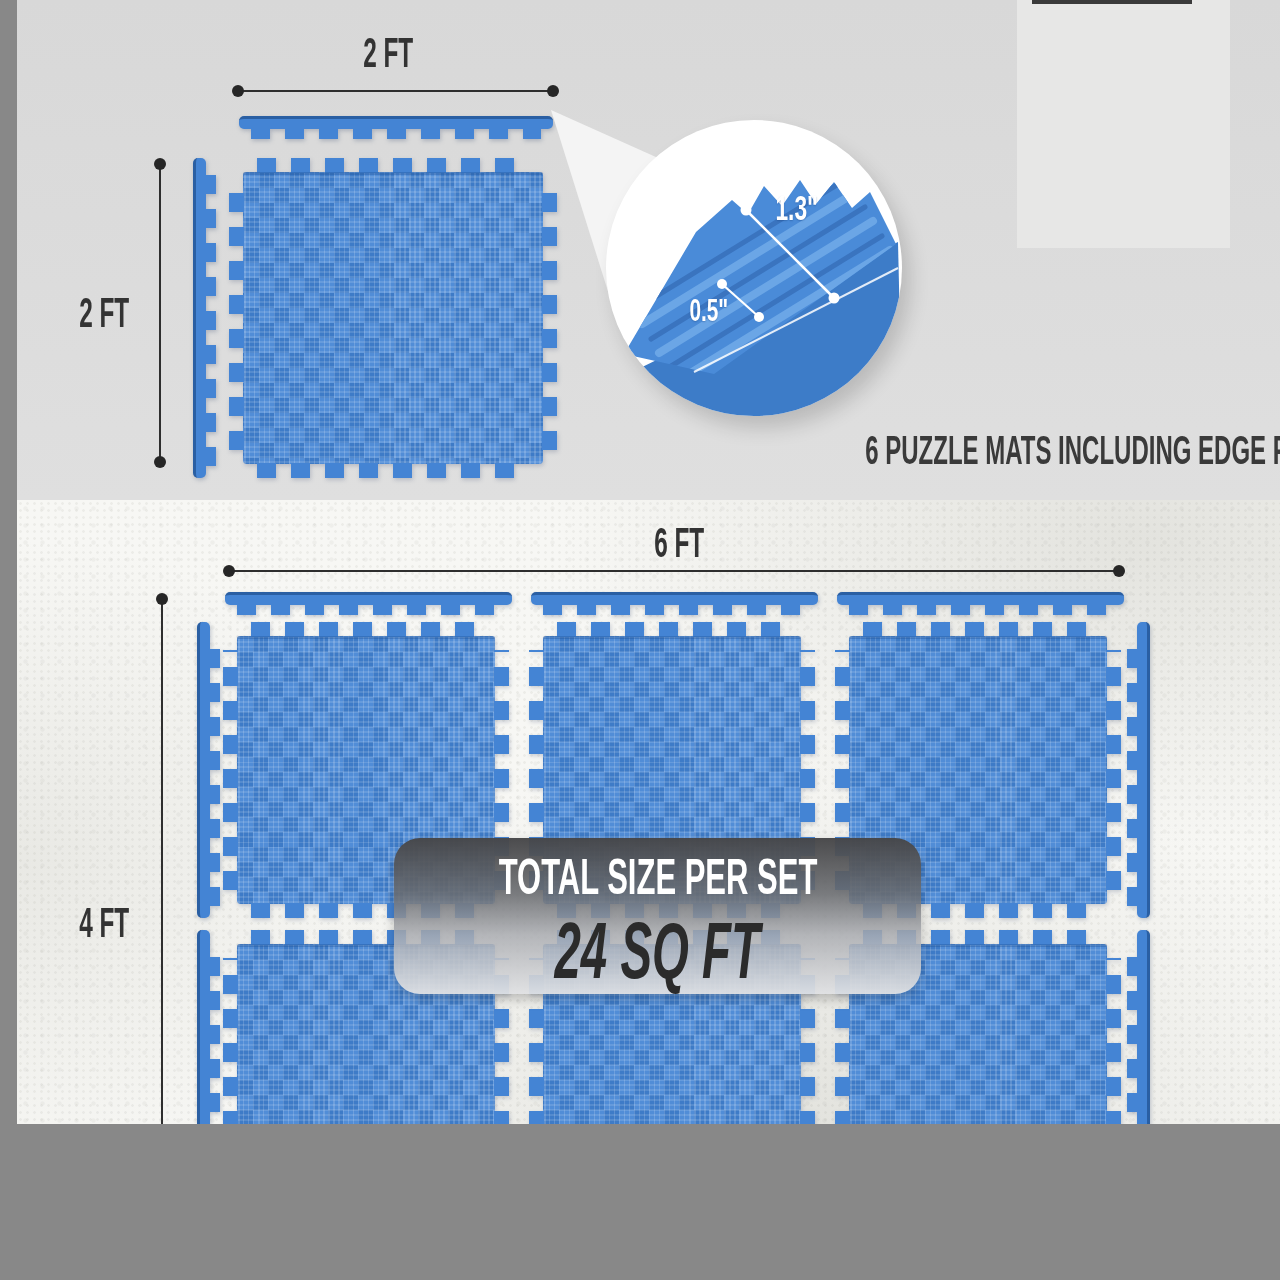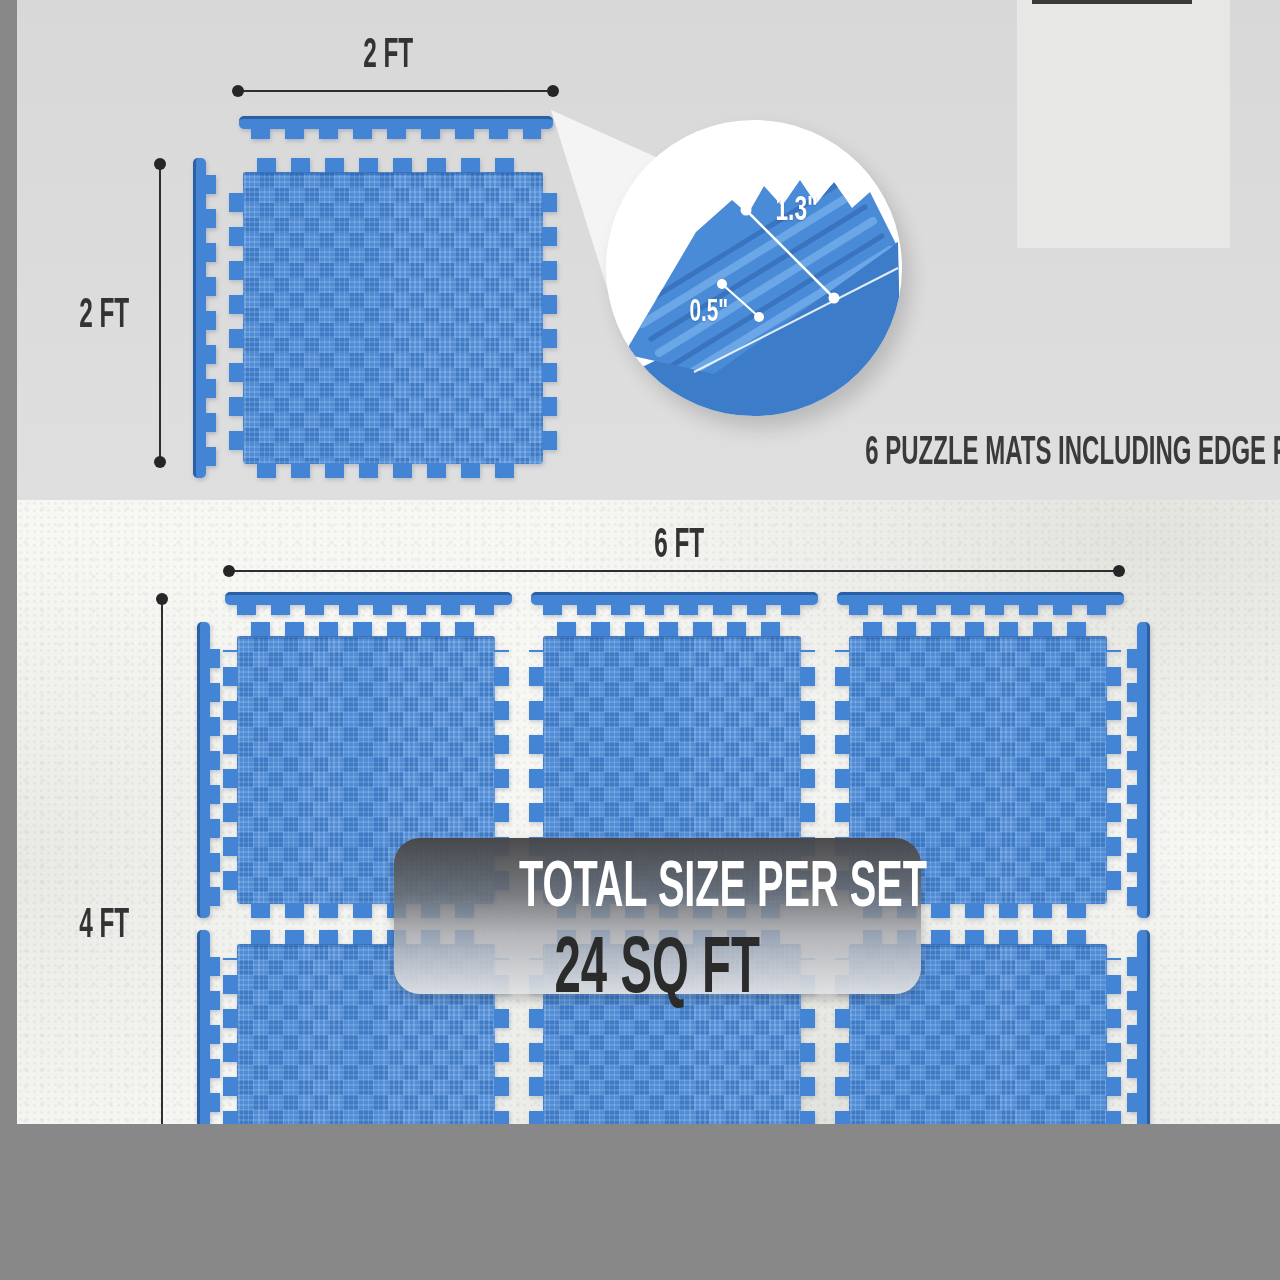--- a/index.html
+++ b/index.html
@@ -90,22 +90,22 @@
   .subhead{position:absolute;left:683px;top:430px;width:560px;text-align:center;font-size:40px;line-height:1;color:#3a3a3a;}
 
   
   .banner{
     position:absolute;left:377px;top:338px;width:527px;height:156px;border-radius:26px;
     background:linear-gradient(180deg, rgba(70,70,72,.97) 0%, rgba(105,107,111,.88) 36%,
                rgba(168,170,175,.84) 62%, rgba(224,225,227,.95) 100%);
     box-shadow:0 5px 12px rgba(0,0,0,.22);
     text-align:center;
   }
-  .banner-title{margin-top:14px;font-size:64px;line-height:1;color:#fff;text-decoration:underline;}
-  .banner-value{margin-top:9px;font-size:79px;line-height:1;color:#2b2b2b;}
+  .banner-title{margin-top:14px;font-size:50px;line-height:1;color:#fff;text-decoration:underline;}
+  .banner-value{margin-top:9px;font-size:79px;line-height:1;color:#2b2b2b;font-style:italic;}
 </style>
 </head>
 <body>
 
 <div class="stage">
 
   <div class="panel panel-top">
     <div class="lightrect"></div>
     <div class="darkbar"></div>
 

